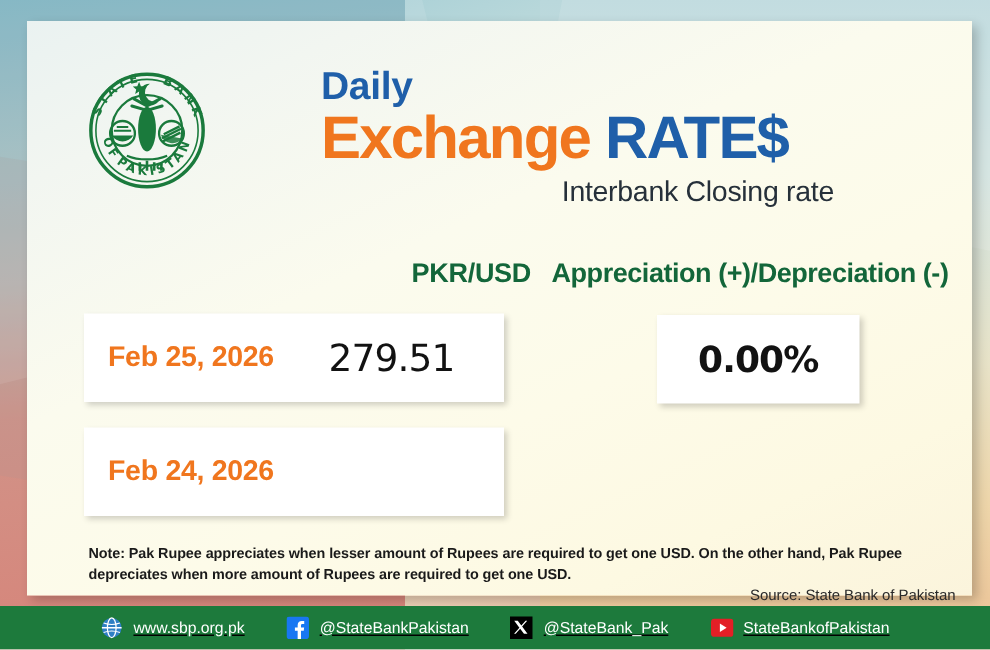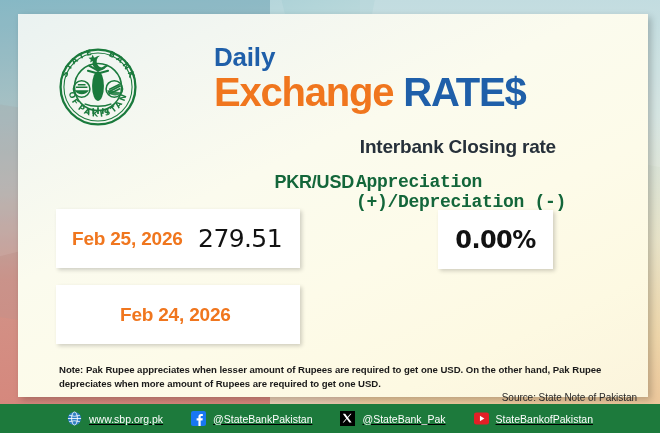--- a/index.html
+++ b/index.html
@@ -122,25 +122,25 @@
     margin-top: 2px;
     font-size: 40px;
     font-weight: bold;
     line-height: 1.02;
     letter-spacing: -1.2px;
     white-space: nowrap;
   }
   .t-exchange { color: #f0761e; }
   .t-rates { color: #1f5fa9; }
   .t-sub {
-    margin-top: 23px;
+    margin-top: 5px;
     text-align: right;
     padding-right: 78px;
     font-size: 19px;
-    font-weight: bold;
+    font-weight: normal;
     color: #26303a;
     letter-spacing: -0.2px;
   }
 
   
   .col-pkr {
     position: absolute;
     left: 196px;
     top: 158px;
     width: 140px;
@@ -148,41 +148,40 @@
     font-size: 18px;
     font-weight: bold;
     color: #13663a;
     letter-spacing: -0.2px;
   }
   .col-appdep {
     position: absolute;
     left: 338px;
     top: 158px;
     width: 288px;
-    text-align: left;
+    text-align: center;
     font-size: 18px;
     font-weight: bold;
     color: #13663a;
     letter-spacing: -0.3px;
-    font-family: Liberation Mono, monospace;
   }
 
   
   .rate-box {
     position: absolute;
     left: 38px;
-    width: 244px;
+    width: 280px;
     height: 59px;
     background: #ffffff;
     box-shadow: 2px 2px 4px rgba(0,0,0,0.18);
     display: flex;
     align-items: center;
   }
   .rate-box.row1 { top: 195px; }
-  .rate-box.row2 { top: 271px; justify-content: center; }
+  .rate-box.row2 { top: 271px; }
   .rate-date {
     width: 148px;
     padding-left: 16px;
     box-sizing: border-box;
     font-size: 19px;
     font-weight: bold;
     color: #f0761e;
     letter-spacing: -0.2px;
   }
   .rate-value {
@@ -194,21 +193,21 @@
     color: #121212;
     font-family: "DejaVu Sans", sans-serif;
     letter-spacing: -0.6px;
   }
 
   
   .pct-box {
     position: absolute;
     left: 420px;
     top: 196px;
-    width: 115px;
+    width: 135px;
     height: 59px;
     background: #ffffff;
     box-shadow: 2px 2px 4px rgba(0,0,0,0.18);
     display: flex;
     align-items: center;
     justify-content: center;
   }
   .pct-value {
     font-size: 24px;
     font-weight: bold;
@@ -365,21 +364,21 @@
 
     <div class="rate-box row2">
       <div class="rate-date">Feb 24, 2026</div>
     </div>
 
     <div class="pct-box">
       <div class="pct-value">0.00%</div>
     </div>
 
     <div class="note">Note: Pak Rupee appreciates when lesser amount of Rupees are required to get one USD.  On the other hand, Pak Rupee depreciates when more amount of Rupees are required to get one USD.</div>
-    <div class="source">Source: State Note of Pakistan</div>
+    <div class="source">Source: State Bank of Pakistan</div>
 
   </div>
 
   <div class="footer">
 
     <div class="f-item">
       <span class="f-ico">
         <svg viewBox="0 0 16 16" width="15" height="15" aria-hidden="true">
           <circle cx="8" cy="8" r="7" fill="#2f7fc4"></circle>
           <ellipse cx="8" cy="8" rx="3.1" ry="7" fill="none" stroke="#ffffff" stroke-width="0.9"></ellipse>

